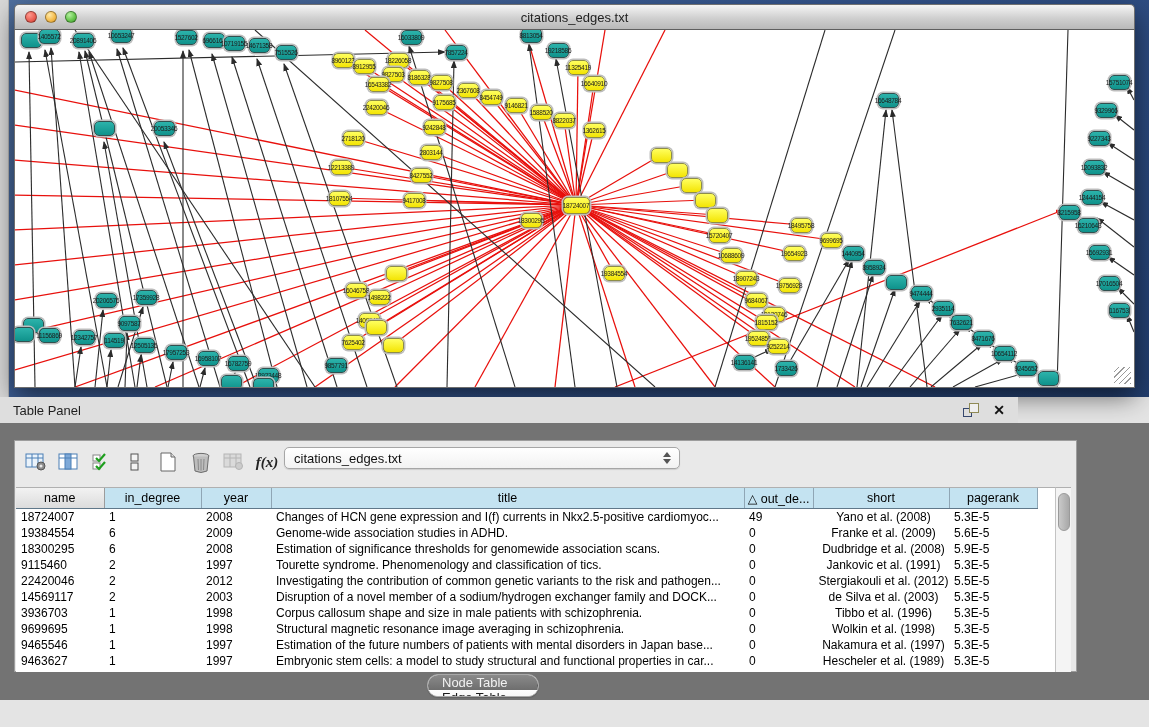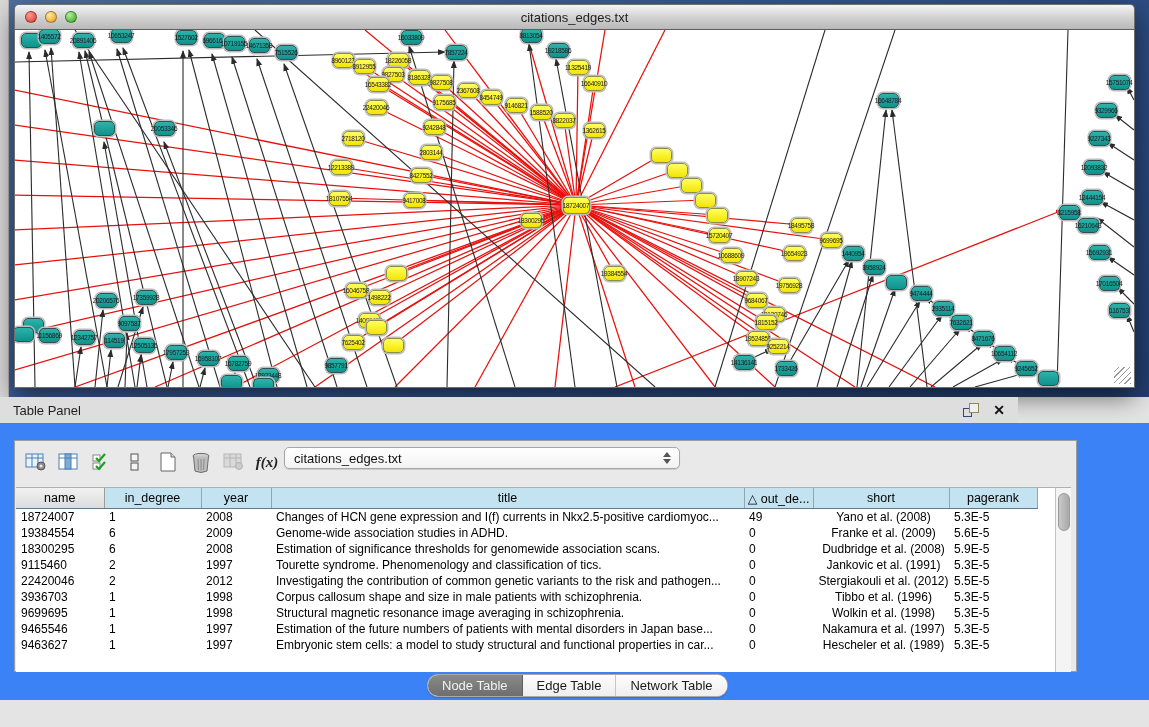--- a/index.html
+++ b/index.html
@@ -30,21 +30,21 @@
         background:repeating-linear-gradient(135deg,transparent 0 3px,#9a9a9a 3px 4px);}
   
   .tp-header{position:absolute;left:0;top:397px;width:1018px;height:26px;background:#dedede;
              border-bottom:1px solid #cfcfcf;display:flex;align-items:center;}
   .tp-title{font-size:13px;color:#1e1e1e;margin-left:13px;flex:1;}
   .float-btn{width:16px;height:14px;margin-right:14px;position:relative;}
   .float-btn i{position:absolute;box-sizing:border-box;display:block;}
   .float-btn .b1{left:0;bottom:0;width:9px;height:9px;border:1.5px solid #36486e;}
   .float-btn .b2{right:0;top:0;width:10px;height:10px;border:1.5px solid #8f8a55;background:#efefef;}
   .close-btn{font-size:14px;font-weight:700;color:#111;margin-right:13px;cursor:default;}
-  .tp-body{position:absolute;left:0;top:423px;width:1149px;height:277px;background:#3b82f6;}
+  .tp-body{position:absolute;left:0;top:423px;width:1149px;height:277px;background:#737373;}
   .shell{position:absolute;left:14px;top:17px;width:1063px;height:232px;box-sizing:border-box;
          border:1px solid #9d9d9d;background:#e9e9e9;}
   .toolbar{position:absolute;left:6px;top:4px;height:34px;display:flex;align-items:center;}
   .tbtn{width:30px;height:28px;display:flex;align-items:center;justify-content:center;margin-right:3px;}
   .fx{font-family:"Liberation Serif",serif;font-style:italic;font-size:15px;color:#222;font-weight:700;}
   .combo{position:absolute;left:269px;top:6px;width:396px;height:22px;box-sizing:border-box;border:1px solid #a6a6a6;
          border-radius:5px;background:linear-gradient(#fff,#f2f2f2);display:flex;align-items:center;
          font-size:13px;color:#111;padding-left:9px;box-shadow:0 1px 1px rgba(0,0,0,.12);}
   .combo .spin{margin-left:auto;margin-right:8px;display:flex;flex-direction:column;gap:2px;}
   .combo .spin b{width:0;height:0;border-left:4px solid transparent;border-right:4px solid transparent;}
@@ -56,21 +56,21 @@
                 background:#c4e3f1;border-right:1px solid #8fa6b5;border-bottom:1px solid #60788a;padding:0 2px;
                 overflow:hidden;white-space:nowrap;}
   table.grid th.gray{background:linear-gradient(#f2f2f2,#dcdcdc);border-right:1px solid #9c9c9c;}
   table.grid td{height:16px;padding:0 0 0 5px;white-space:nowrap;overflow:hidden;}
   td.c-short{text-align:center;padding:0 2px;}
   .vscroll{position:absolute;right:5px;top:46px;width:15px;height:184px;background:#f4f4f4;
            border-left:1px solid #c3c3c3;border-top:1px solid #b0b0b0;}
   .thumb{position:absolute;left:2px;top:5px;width:10px;height:36px;border-radius:6px;
          background:linear-gradient(90deg,#c9c9c9,#a8a8a8);border:1px solid #9a9a9a;}
   .tabsbar{position:absolute;left:427px;top:251px;height:21px;display:flex;border:1px solid #a9a9a9;
-           border-radius:11px;overflow:hidden;background:#fff;box-shadow:0 1px 1px rgba(0,0,0,.15);}
+           border-radius:11px;overflow:hidden;background:#fff;box-shadow:0 1px 1px rgba(0,0,0,.15);flex-direction:column;}
   .seg{padding:0 14px;display:flex;align-items:center;font-size:13px;color:#1a1a1a;
        background:linear-gradient(#fdfdfd,#eee);border-right:1px solid #c6c6c6;}
   .seg:last-child{border-right:none;}
   .seg.active{background:linear-gradient(#8a8a8a,#6e6e6e);color:#f2f2f2;border-right:1px solid #5f5f5f;}
   .statusbar{position:absolute;left:0;top:700px;width:1149px;height:27px;background:#e2e2e2;
              display:flex;align-items:center;justify-content:flex-end;}
   .mem-label{font-size:11.5px;color:#333;margin-right:8px;}
   .mem-dot{width:15px;height:15px;border-radius:50%;margin-right:14px;box-sizing:border-box;
            border:1px solid #2e7d32;background:radial-gradient(circle at 35% 30%,#9fe87e,#4caf3f 60%,#2f8f2f);}
   
@@ -701,20 +701,29 @@
               <tr>
                 <td>22420046</td>
                 <td>2</td>
                 <td>2012</td>
                 <td>Investigating the contribution of common genetic variants to the risk and pathogen...</td>
                 <td>0</td>
                 <td class="c-short">Stergiakouli et al. (2012)</td>
                 <td>5.5E-5</td>
               </tr>
               <tr>
+                <td>14569117</td>
+                <td>2</td>
+                <td>2003</td>
+                <td>Disruption of a novel member of a sodium/hydrogen exchanger family and DOCK...</td>
+                <td>0</td>
+                <td class="c-short">de Silva et al. (2003)</td>
+                <td>5.3E-5</td>
+              </tr>
+              <tr>
                 <td>3936703</td>
                 <td>1</td>
                 <td>1998</td>
                 <td>Corpus callosum shape and size in male patients with schizophrenia.</td>
                 <td>0</td>
                 <td class="c-short">Tibbo et al. (1996)</td>
                 <td>5.3E-5</td>
               </tr>
               <tr>
                 <td>9699695</td>

